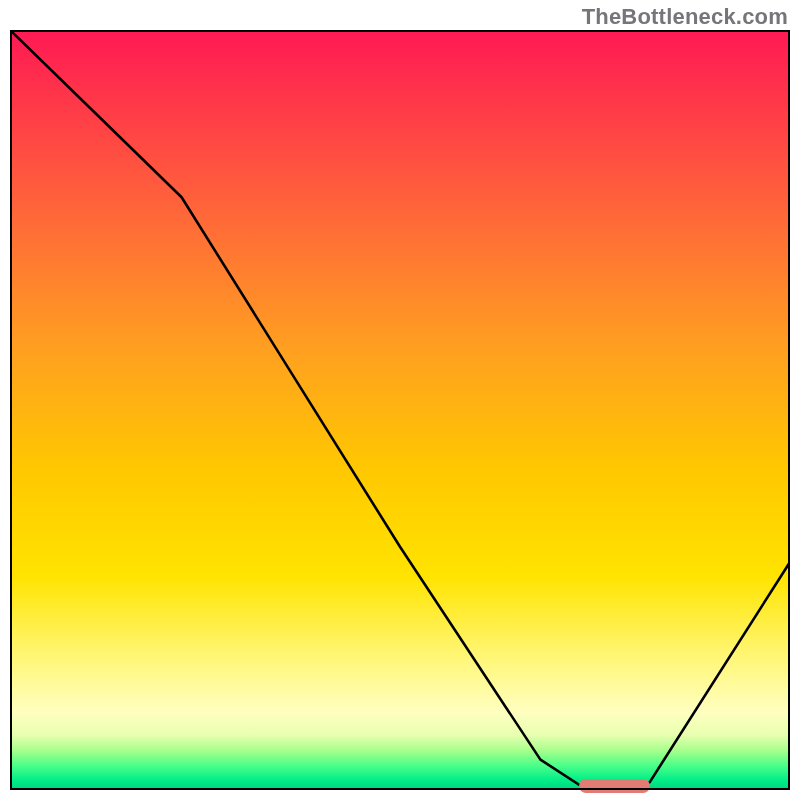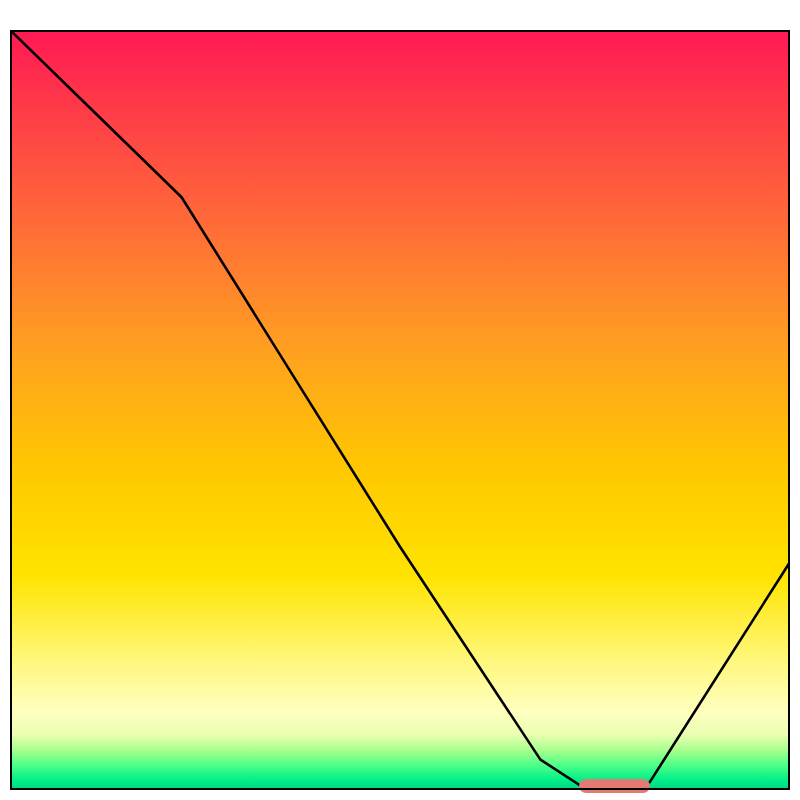--- a/index.html
+++ b/index.html
@@ -79,20 +79,21 @@
     color: #76767a;
     letter-spacing: 0.2px;
     z-index: 10;
   }
 </style>
 </head>
 <body>
 
 <div class="stage">
 
+  <div class="watermark">TheBottleneck.com</div>
 
   <div class="plot-area">
 
     <div class="gradient-bg"></div>
 
     <svg class="curve" id="curve-svg" width="780" height="760" viewBox="0 0 780 760" preserveAspectRatio="none">
       <path id="curve-path" d="M0.00 0.00 L78.00 76.00 L171.60 167.20 L390.00 516.80 L530.40 729.60 L577.20 760.00 L624.00 760.00 L639.60 752.40 L780.00 532.00" fill="none" stroke-width="2.6" stroke-linecap="round" stroke-linejoin="round" stroke="#000000"></path>
     </svg>
 
     <div class="marker" id="marker-pill" style="background: rgb(225, 123, 116); left: 569.4px; width: 70.2px; top: 749.2px;"></div>

